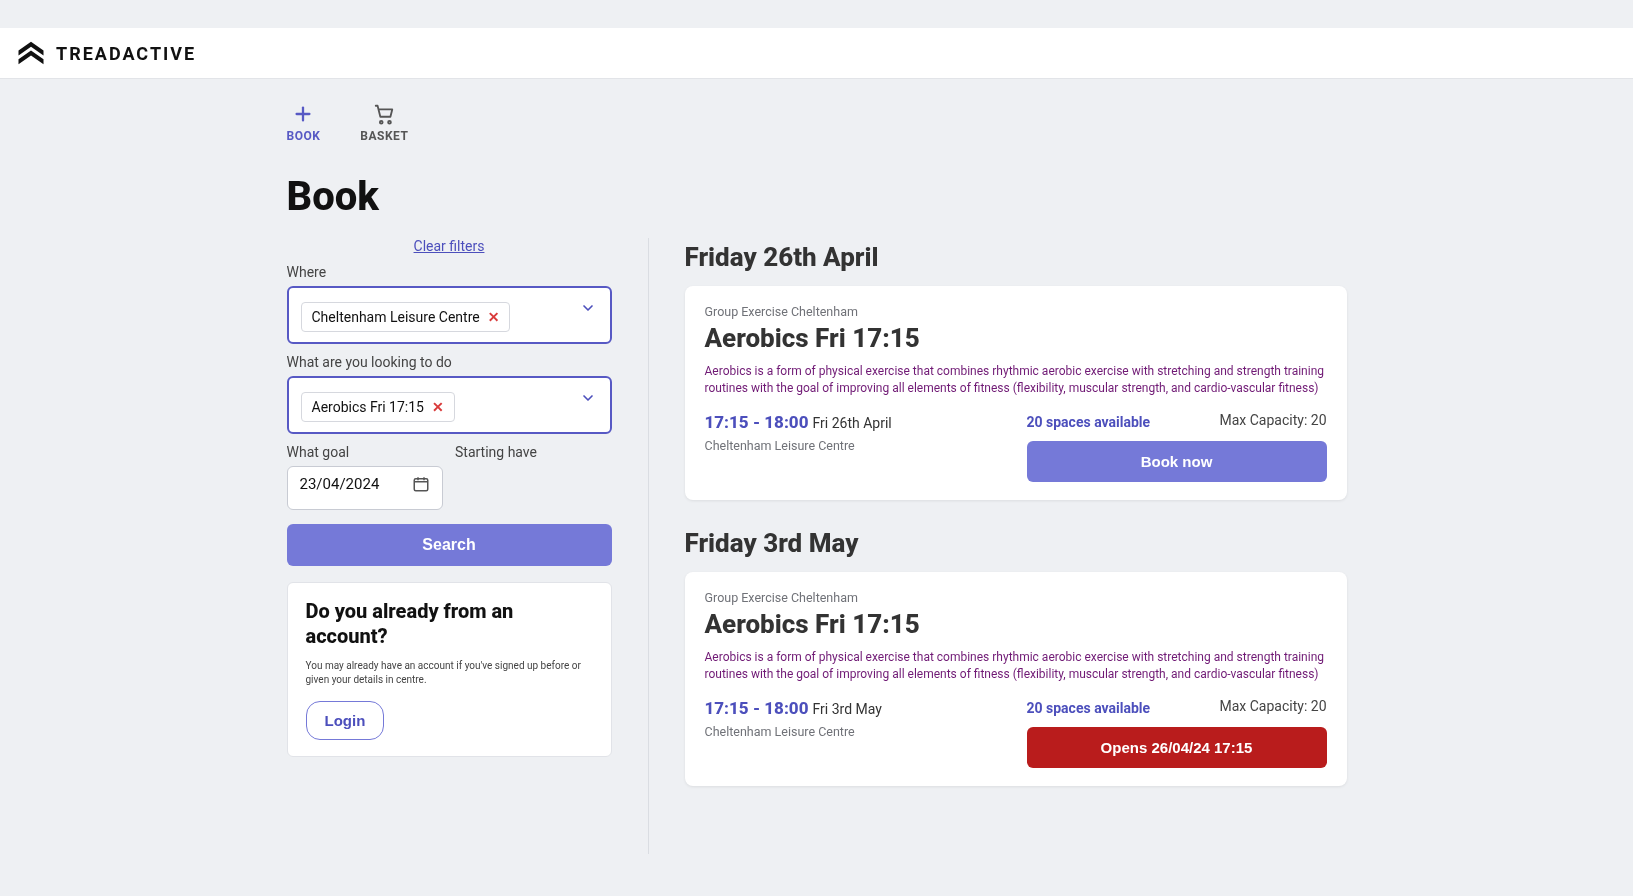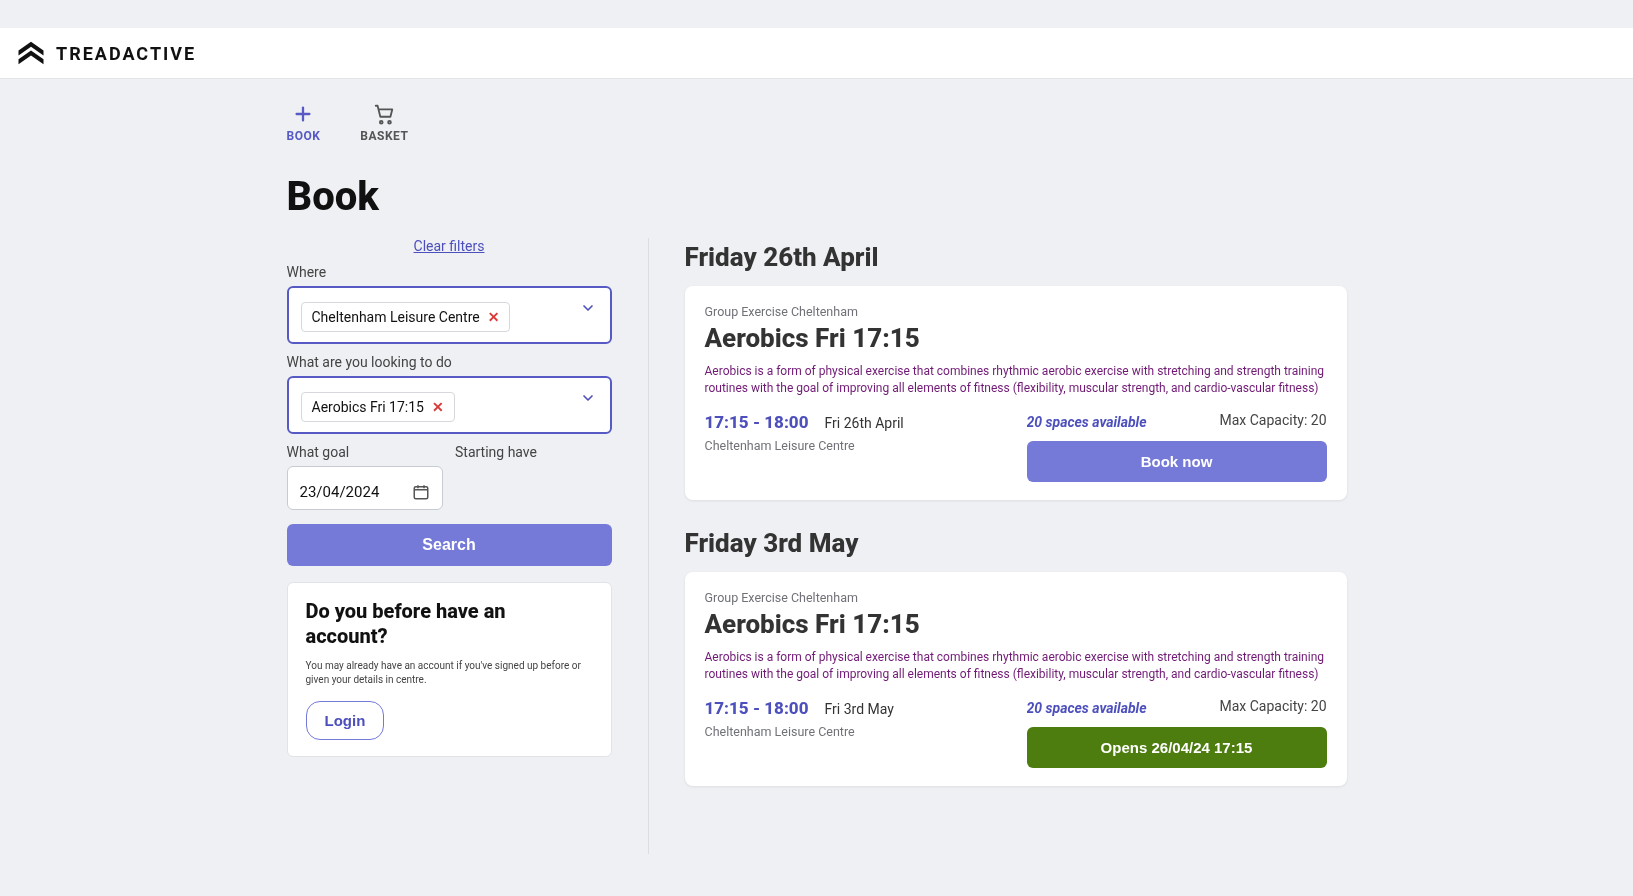--- a/index.html
+++ b/index.html
@@ -18,42 +18,42 @@
   .cols { display: flex; }
   .left { width: 362px; padding-right: 36px; border-right: 1px solid #dadde2; padding-bottom: 40px; }
   .right { flex: 1; padding-left: 36px; padding-bottom: 40px; }
   .clear-filters { display:block; text-align:center; color:#4c4fbc; font-weight:400; text-decoration: underline; font-size:14px; margin-bottom:8px; cursor:pointer; }
   .field-label { font-size:14px; color:#444; margin:10px 0 6px 0; }
   .multi-box { background:#fff; border:2px solid #5759c4; border-radius:6px; padding:10px 12px 10px 12px; position:relative; }
   .multi-box .chev { position:absolute; top:12px; right:14px; color:#4c4fbc; }
   .chip { display:inline-flex; align-items:center; gap:8px; border:1px solid #d6d8de; border-radius:4px; padding:6px 10px; font-size:14px; margin-top:4px; background:#fff; }
   .chip .x { color:#d93a3a; font-weight:700; cursor:pointer; }
   .row2 { display:flex; gap:12px; }
-  .input-box { background:#fff; border:1px solid #c8cbd3; border-radius:6px; padding:8px 12px; display:flex; align-items:flex-end; justify-content:space-between; font-size:15px; height:44px; }
+  .input-box { background:#fff; border:1px solid #c8cbd3; border-radius:6px; padding:8px 12px; display:flex; align-items:flex-start; justify-content:space-between; font-size:15px; height:44px; }
   .input-box .cal { color:#555; }
   .search-btn { margin-top:14px; width:100%; background:#7579d8; color:#fff; font-weight:700; font-size:16px; border:none; border-radius:6px; padding:12px 0; cursor:pointer; }
   .account-card { margin-top:16px; background:#fff; border:1px solid #e1e3e8; border-radius:6px; padding:16px 18px; }
   .account-card h3 { font-size:20px; font-weight:800; line-height:1.25; margin-bottom:10px; }
   .account-card p { font-size:10px; color:#444; line-height:1.4; }
   .login-btn { margin-top:14px; border:1px solid #7579d8; color:#4c4fbc; background:#fff; font-weight:700; padding:10px 18px; border-radius:14px; cursor:pointer; font-size:15px; }
   .day-heading { font-size:26px; font-weight:800; color:#333; margin:4px 0 14px 0; }
   .result-card { background:#fff; border-radius:8px; box-shadow: 0 1px 3px rgba(0,0,0,.08); padding:18px 20px; margin-bottom:28px; }
   .rc-cat { font-size:12.5px; color:#707278; margin-bottom:4px; }
   .rc-title { font-size:26px; font-weight:800; color:#333; margin-bottom:10px; }
   .rc-desc { font-size:12px; color:#701a75; line-height:1.45; margin-bottom:14px; }
   .rc-info { display:flex; justify-content:space-between; align-items:flex-start; gap:20px; }
   .rc-left-info { flex:1; }
-  .rc-time { color:#4c4fbc; font-weight:800; font-size:17px; display:inline-block; margin-right:16px; }
+  .rc-time { color:#4c4fbc; font-weight:800; font-size:17px; display:inline-block; margin-right:4px; }
   .rc-date { font-size:14px; color:#333; display:inline-block; }
   .rc-loc { display:block; font-size:12.5px; color:#707278; margin-top:6px; }
   .rc-right-info { min-width:300px; }
-  .rc-spaces { color:#4c4fbc; font-weight:700; font-size:14px; display:inline-block;font-style:italic; }
+  .rc-spaces { color:#4c4fbc; font-weight:700; font-size:14px; display:inline-block; }
   .rc-cap { font-size:14px; color:#444; float:right; }
   .rc-btn { display:block; margin-top:10px; width:100%; background:#7579d8; color:#fff; border:none; border-radius:6px; padding:12px 0; font-weight:700; font-size:15px; cursor:pointer; text-align:center; }
-  .rc-btn.disabled { background:#4d7c0f; cursor:default; }
+  .rc-btn.disabled { background:#b91c1c; cursor:default; }
   svg { display:block; }
   .chev-icon { width:16px; height:16px; }
 </style>
 </head>
 <body>
 
 <div class="topbar">
   <div class="logo">
     <svg width="30" height="30" viewBox="0 0 24 24">
       <path d="M2 17 L12 10 L22 17 L22 21 L12 14 L2 21 Z" fill="#111"></path>
@@ -135,21 +135,21 @@
           </div>
         </div>
         <div style="flex:1">
           <div class="field-label">Starting have</div>
         </div>
       </div>
 
       <button class="search-btn">Search</button>
 
       <div class="account-card">
-        <h3>Do you before have an account?</h3>
+        <h3>Do you already from an account?</h3>
         <p>You may already have an account if you've signed up before or given your details in centre.</p>
         <button class="login-btn">Login</button>
       </div>
     </div>
 
     <div class="right" id="results-panel">
 
     <div class="day-heading">Friday 26th April</div>
         <div class="result-card">
           <div class="rc-cat">Group Exercise Cheltenham</div>

